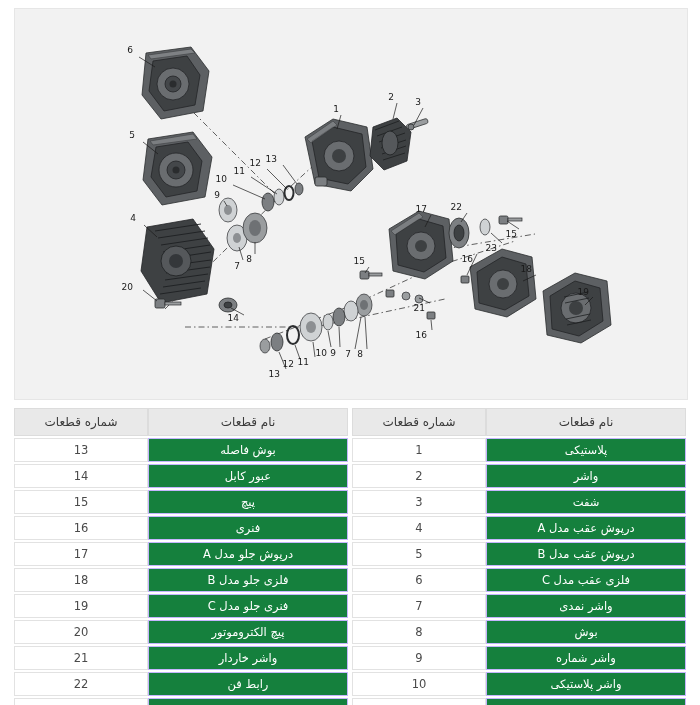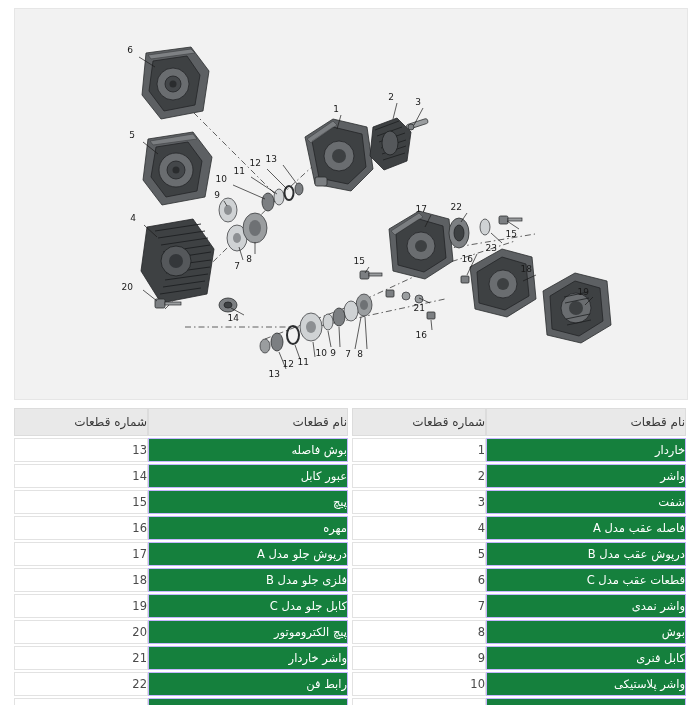--- a/index.html
+++ b/index.html
@@ -52,21 +52,21 @@
   .parts-table {
     width: 334px;
     border-collapse: separate;
     border-spacing: 0 2px;
     table-layout: fixed;
     direction: rtl;
   }
   .parts-table th, .parts-table td {
     height: 22px;
     font-size: 11.5px;
-    text-align: right;
+    text-align: center;
     vertical-align: middle;
     padding: 0;
   }
   .parts-table th {
     background: #e9e9e9;
     color: #3a3a3a;
     font-weight: normal;
     border: 1px solid #dcdcdc;
     height: 26px;
     font-size: 12px;
@@ -377,33 +377,33 @@
         </tr>
         <tr>
           <td class="name-cell">عبور کابل</td>
           <td class="num-cell">14</td>
         </tr>
         <tr>
           <td class="name-cell">پیچ</td>
           <td class="num-cell">15</td>
         </tr>
         <tr>
-          <td class="name-cell">مهره</td>
+          <td class="name-cell">فنری</td>
           <td class="num-cell">16</td>
         </tr>
         <tr>
           <td class="name-cell">درپوش جلو مدل A</td>
           <td class="num-cell">17</td>
         </tr>
         <tr>
           <td class="name-cell">فلزی جلو مدل B</td>
           <td class="num-cell">18</td>
         </tr>
         <tr>
-          <td class="name-cell">کابل جلو مدل C</td>
+          <td class="name-cell">فنری جلو مدل C</td>
           <td class="num-cell">19</td>
         </tr>
         <tr>
           <td class="name-cell">پیچ الکتروموتور</td>
           <td class="num-cell">20</td>
         </tr>
         <tr>
           <td class="name-cell">واشر خاردار</td>
           <td class="num-cell">21</td>
         </tr>
@@ -425,53 +425,53 @@
           <col class="col-num">
         </colgroup>
       <thead>
         <tr>
           <th>نام قطعات</th>
           <th>شماره قطعات</th>
         </tr>
       </thead>
       <tbody>
         <tr>
-          <td class="name-cell">خاردار</td>
+          <td class="name-cell">پلاستیکی</td>
           <td class="num-cell">1</td>
         </tr>
         <tr>
           <td class="name-cell">واشر</td>
           <td class="num-cell">2</td>
         </tr>
         <tr>
           <td class="name-cell">شفت</td>
           <td class="num-cell">3</td>
         </tr>
         <tr>
-          <td class="name-cell">فاصله عقب مدل A</td>
+          <td class="name-cell">درپوش عقب مدل A</td>
           <td class="num-cell">4</td>
         </tr>
         <tr>
           <td class="name-cell">درپوش عقب مدل B</td>
           <td class="num-cell">5</td>
         </tr>
         <tr>
-          <td class="name-cell">قطعات عقب مدل C</td>
+          <td class="name-cell">فلزی عقب مدل C</td>
           <td class="num-cell">6</td>
         </tr>
         <tr>
           <td class="name-cell">واشر نمدی</td>
           <td class="num-cell">7</td>
         </tr>
         <tr>
           <td class="name-cell">بوش</td>
           <td class="num-cell">8</td>
         </tr>
         <tr>
-          <td class="name-cell">کابل فنری</td>
+          <td class="name-cell">واشر شماره</td>
           <td class="num-cell">9</td>
         </tr>
         <tr>
           <td class="name-cell">واشر پلاستیکی</td>
           <td class="num-cell">10</td>
         </tr>
         <tr>
           <td class="name-cell">واشر پلاستیکی</td>
           <td class="num-cell">11</td>
         </tr>

